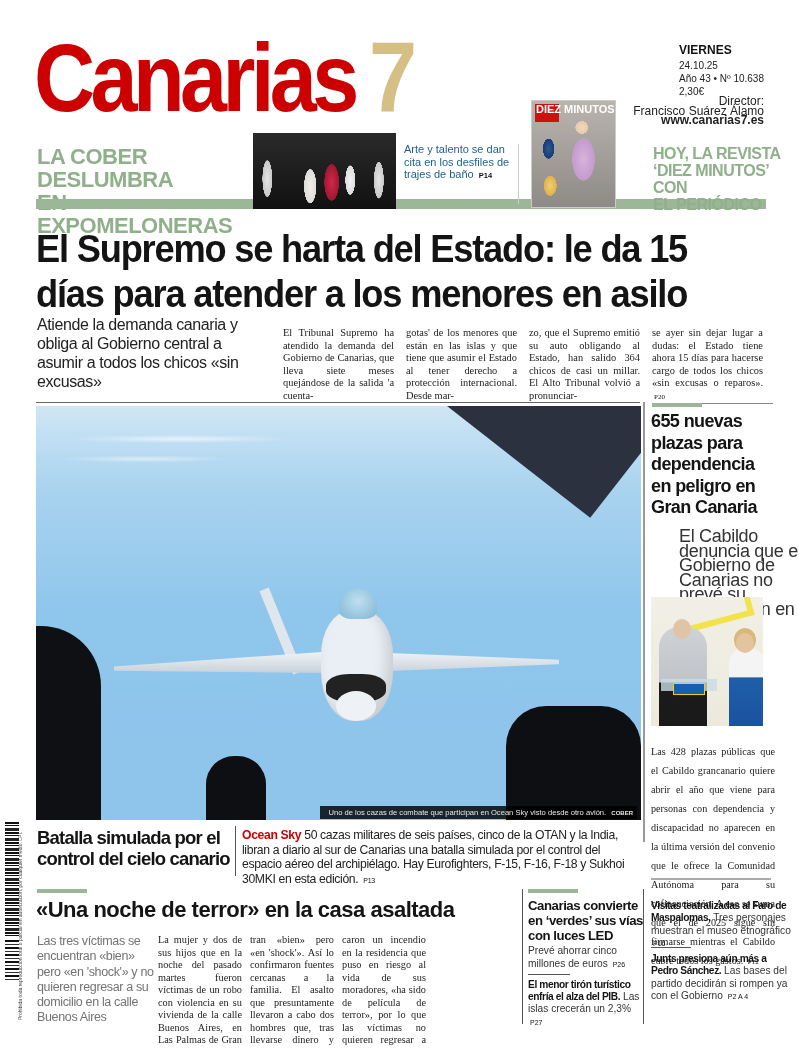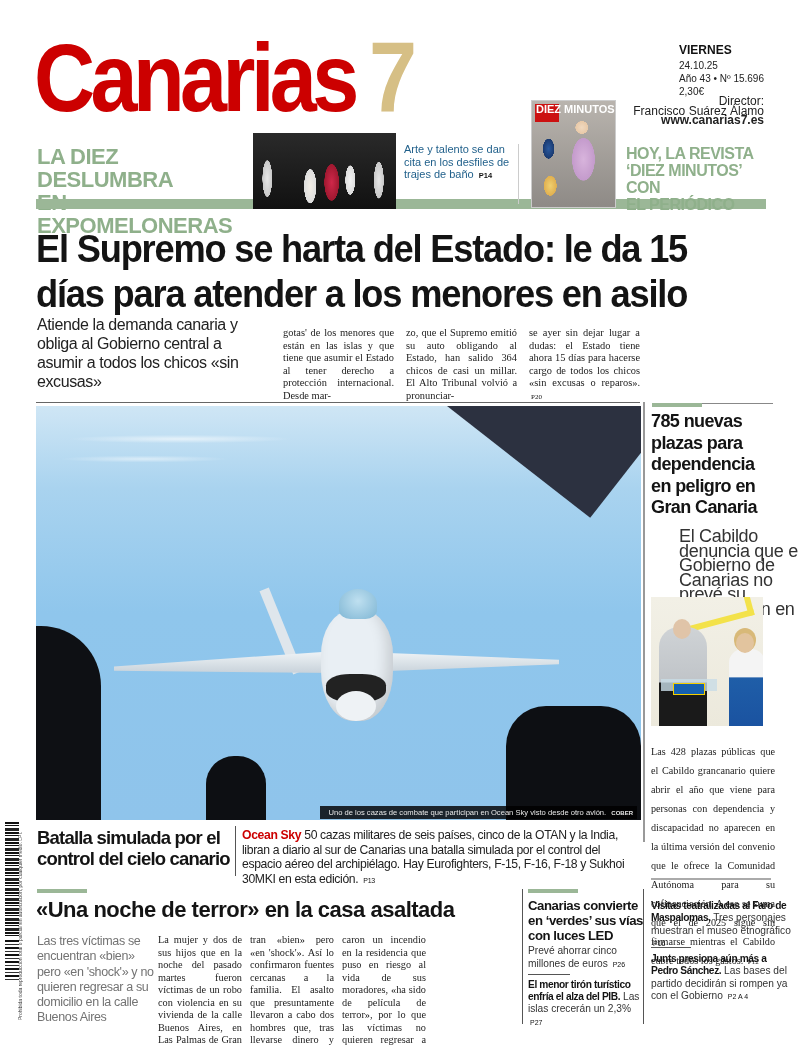--- a/index.html
+++ b/index.html
@@ -14,21 +14,21 @@
   .logo-seven { font-family: "Liberation Sans", sans-serif; font-weight: 700; font-size: 96px; color: #d6bf85; line-height: 92px; margin-left: -14px; display:inline-block; transform: scaleX(0.9) scaleY(1.05); transform-origin: left bottom; }
 
   .edition { right: 35px; top: 44px; text-align: left; font-size: 10px; line-height: 13px; color: #222; }
   .edition .day { font-weight: 700; font-size: 12px; margin-bottom: 2px; color: #111; }
   .director { right: 35px; top: 97px; text-align: right; font-size: 12px; line-height: 9.5px; color: #222; }
   .director .web { font-weight: 700; }
 
   
   .promo-title { font-weight: 700; color: #8fb08b; font-size: 22px; line-height: 23px; letter-spacing: -0.5px; }
   .promo-left { left: 37px; top: 145px; width: 215px; }
-  .promo-right { left: 626px; top: 145px; width: 140px; font-size: 16px; line-height: 17px; }
+  .promo-right { left: 653px; top: 145px; width: 140px; font-size: 16px; line-height: 17px; }
   .promo-strip { height: 10px; background: #9bb797; }
   .strip-left { left: 36px; top: 199px; width: 494px; }
   .strip-right { left: 526px; top: 199px; width: 240px; }
 
   .fashion-photo { left: 253px; top: 133px; width: 143px; height: 76px;
      background:
        radial-gradient(ellipse 12px 30px at 55% 65%, #d0284a 0%, #a01830 60%, transparent 62%),
        radial-gradient(ellipse 10px 28px at 40% 70%, #f3eee6 0%, #ddd 60%, transparent 62%),
        radial-gradient(ellipse 8px 24px at 68% 62%, #f2f2f2 0%, #ddd 60%, transparent 62%),
        radial-gradient(ellipse 8px 30px at 10% 60%, #e6e6e6 0%, #c9c9c9 60%, transparent 62%),
@@ -136,32 +136,32 @@
 <body>
 
 <div class="abs masthead-logo">
   <span class="logo-word">Canarias</span>
   <span class="logo-seven">7</span>
 </div>
 
 <div class="abs edition">
   <div class="day">VIERNES</div>
   <div>24.10.25</div>
-  <div>Año 43 • Nº 15.696</div>
+  <div>Año 43 • Nº 10.638</div>
   <div>2,30€</div>
 </div>
 
 <div class="abs director">
   <div>Director:</div>
   <div>Francisco Suárez Álamo</div>
   <div class="web">www.canarias7.es</div>
 </div>
 
 <div class="abs promo-title promo-left">
-  <div>LA DIEZ DESLUMBRA</div>
+  <div>LA COBER DESLUMBRA</div>
   <div>EN EXPOMELONERAS</div>
 </div>
 <div class="abs promo-strip strip-left"></div>
 <div class="abs fashion-photo"></div>
 <div class="abs fashion-text">
   <span>Arte y talento se dan cita en los desfiles de trajes de baño</span>
   <span class="page-ref">P14</span>
 </div>
 <div class="abs fashion-divider"></div>
 
@@ -174,20 +174,21 @@
   <div>‘DIEZ MINUTOS’ CON</div>
   <div>EL PERIÓDICO</div>
 </div>
 
 <div class="abs main-headline">
   <div>El Supremo se harta del Estado: le da 15</div>
   <div>días para atender a los menores en asilo</div>
 </div>
 <div class="abs main-sub">Atiende la demanda canaria y obliga al Gobierno central a asumir a todos los chicos «sin excusas»</div>
 <div class="abs body-cols">
+  <div class="col">El Tribunal Supremo ha atendido la demanda del Gobierno de Canarias, que lleva siete meses quejándose de la salida 'a cuenta-</div>
   <div class="col">gotas' de los menores que están en las islas y que tiene que asumir el Estado al tener derecho a protección internacional. Desde mar-</div>
   <div class="col">zo, que el Supremo emitió su auto obligando al Estado, han salido 364 chicos de casi un millar. El Alto Tribunal volvió a pronunciar-</div>
   <div class="col">
     <span>se ayer sin dejar lugar a dudas: el Estado tiene ahora 15 días para hacerse cargo de todos los chicos «sin excusas o reparos».</span>
     <span class="pg">P20</span>
   </div>
 </div>
 <div class="abs sep-line-top"></div>
 
 <div class="abs hero">
@@ -204,21 +205,21 @@
   <div class="sil-right"></div>
   <div class="hero-caption">
     <span>Uno de los cazas de combate que participan en Ocean Sky visto desde otro avión.</span>
     <span class="credit">COBER</span>
   </div>
 </div>
 
 <div class="abs sidebar-rule"></div>
 <div class="abs sidebar-top-line"></div>
 <div class="abs sidebar-accent"></div>
-<div class="abs side-headline">785 nuevas plazas para dependencia en peligro en Gran Canaria</div>
+<div class="abs side-headline">655 nuevas plazas para dependencia en peligro en Gran Canaria</div>
 <div class="abs side-sub">El Cabildo denuncia que el Gobierno de Canarias no prevé su financiación en 2026</div>
 <div class="abs side-photo">
   <div class="deco"></div>
   <div class="man"></div>
   <div class="man-head"></div>
   <div class="podium"></div>
   <div class="sign"></div>
   <div class="woman"></div>
   <div class="woman-head"></div>
 </div>

